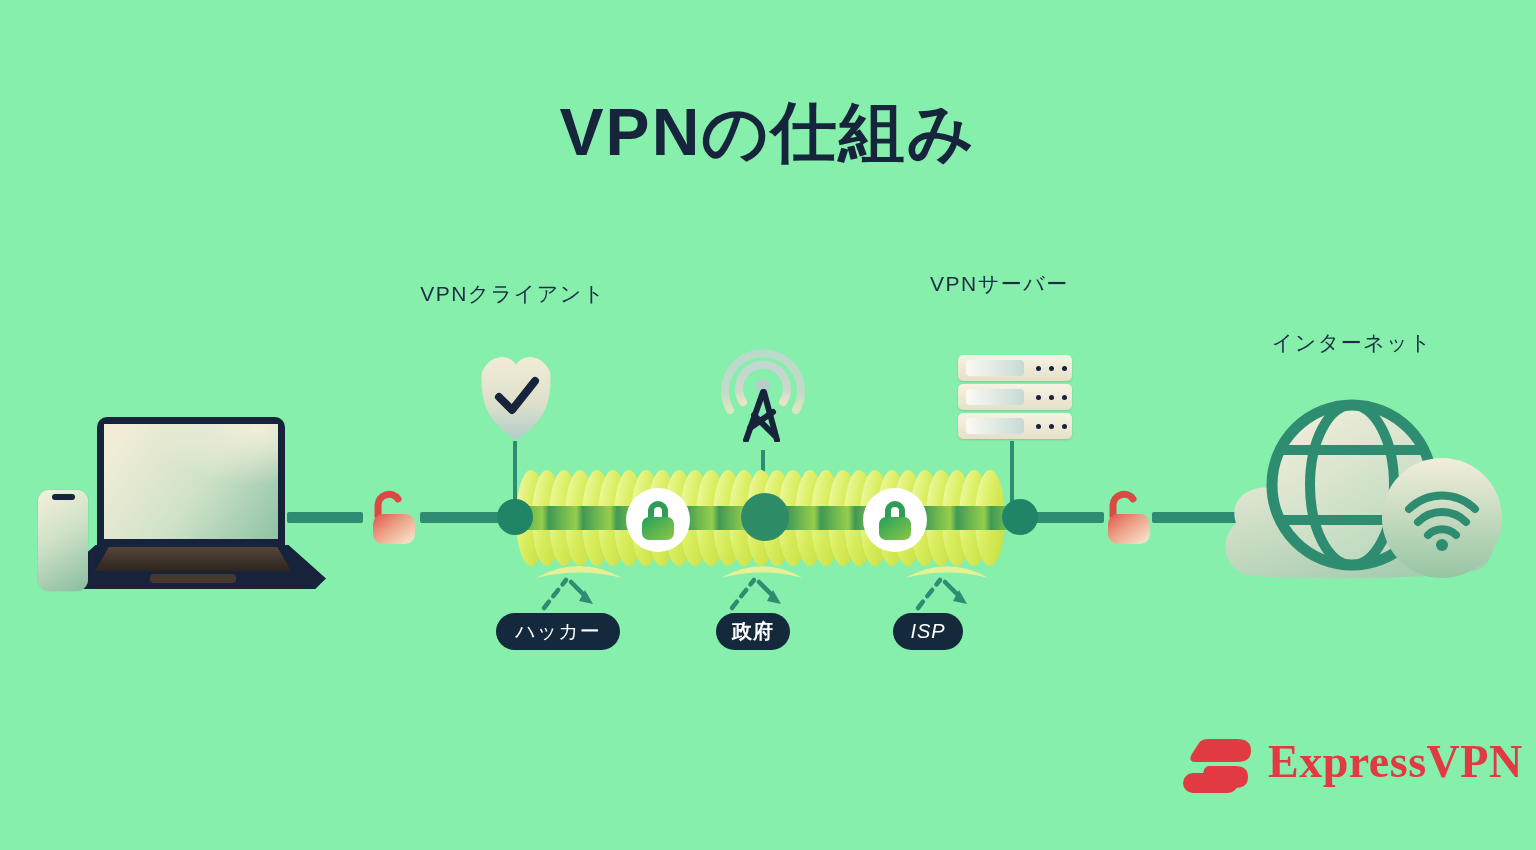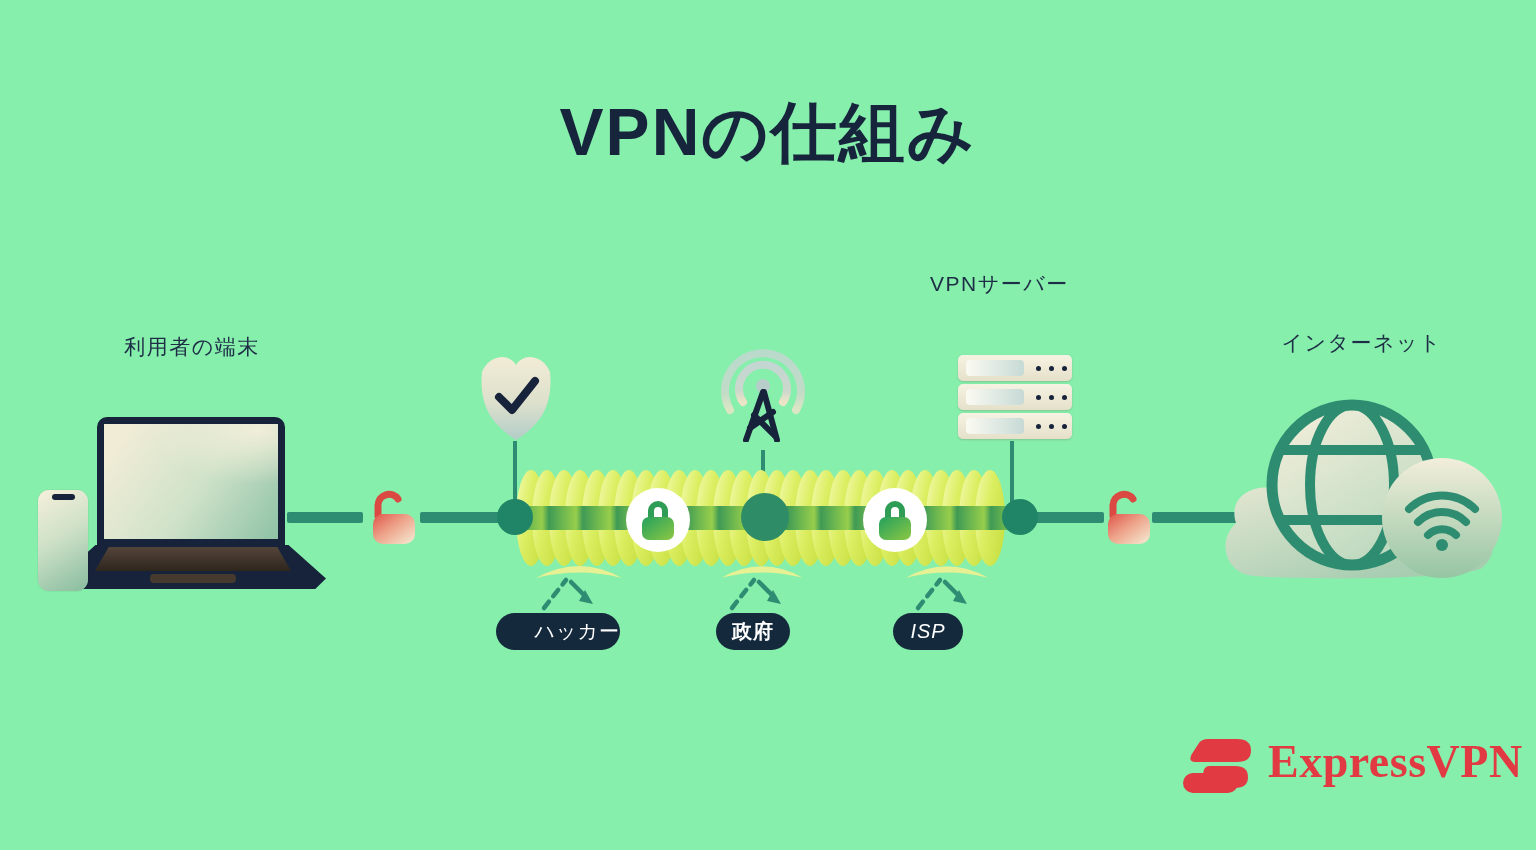--- a/index.html
+++ b/index.html
@@ -15,21 +15,21 @@
     left:0; right:0; top:88px; text-align:center;
     font-size:66px; font-weight:800; color:#16243c; letter-spacing:2px;
   }
   .node-label {
     color:#1d2d45; font-size:21px; letter-spacing:1.5px; line-height:29px;
   }
   .lbl-device   { left:92px;  top:332px; width:200px; text-align:center; }
   .lbl-client   { left:403px; top:279px; width:220px; text-align:center; }
   .lbl-isp      { left:653px; top:271px; width:236px; text-align:left; }
   .lbl-server   { left:930px; top:269px; width:178px; text-align:left; }
-  .lbl-internet { left:1262px;top:328px; width:180px; text-align:right; }
+  .lbl-internet { left:1262px;top:328px; width:180px; text-align:center; }
 
   
   .hline { height:11px; background:#2e8c72; top:512px; border-radius:2px; }
   .hl-1 { left:287px;  width:76px; }
   .hl-2 { left:420px;  width:98px; }
   .hl-3 { left:1020px; width:84px; }
   .hl-4 { left:1152px; width:86px; }
   .vline { width:4px; background:#2e8c72; }
   .vl-shield { left:513px;  top:441px; height:62px; }
   .vl-isp    { left:761px;  top:450px; height:48px; }
@@ -98,21 +98,21 @@
     background:linear-gradient(90deg,#fbfaf2,#c7dad6);
   }
   .server-bar .dot { position:absolute; top:11px; width:5px; height:5px; border-radius:50%; background:#16233a; }
   .server-bar .d1 { left:78px; } .server-bar .d2 { left:91px; } .server-bar .d3 { left:104px; }
 
   
   .threat-pill {
     background:#14293c; color:#ffffff; border-radius:19px; text-align:center;
     font-size:20px; letter-spacing:1px; line-height:37px; height:37px; z-index:7;
   }
-  .tp-hacker { left:496px; top:613px; width:124px;text-align:right; }
+  .tp-hacker { left:496px; top:613px; width:124px; }
   .tp-gov    { left:716px; top:613px; width:74px;font-weight:bold;  }
   .tp-isp    { left:893px; top:613px; width:70px;font-style:italic;  }
   .crescent { z-index:6; }
   .cr-1 { left:534px; top:560px; }
   .cr-2 { left:720px; top:560px; }
   .cr-3 { left:904px; top:560px; }
   .deflect { z-index:6; }
   .da-1 { left:538px; top:568px; }
   .da-2 { left:726px; top:568px; }
   .da-3 { left:912px; top:568px; }
@@ -127,21 +127,21 @@
     font-size:46px; font-weight:700; color:#e23a43; letter-spacing:0.5px;text-align:right;
   }
 </style>
 </head>
 <body>
 
 <div id="stage">
 
   <div class="abs title">VPNの仕組み</div>
 
-  <div class="abs node-label lbl-device">利用者の端末</div>
+  <div class="abs node-label lbl-client">VPNクライアント</div>
   <div class="abs node-label lbl-server">VPNサーバー</div>
   <div class="abs node-label lbl-internet">インターネット</div>
 
   <div class="abs hline hl-1"></div>
   <div class="abs hline hl-2"></div>
   <div class="abs hline hl-3"></div>
   <div class="abs hline hl-4"></div>
   <div class="abs vline vl-shield"></div>
   <div class="abs vline vl-isp"></div>
   <div class="abs vline vl-server"></div>

